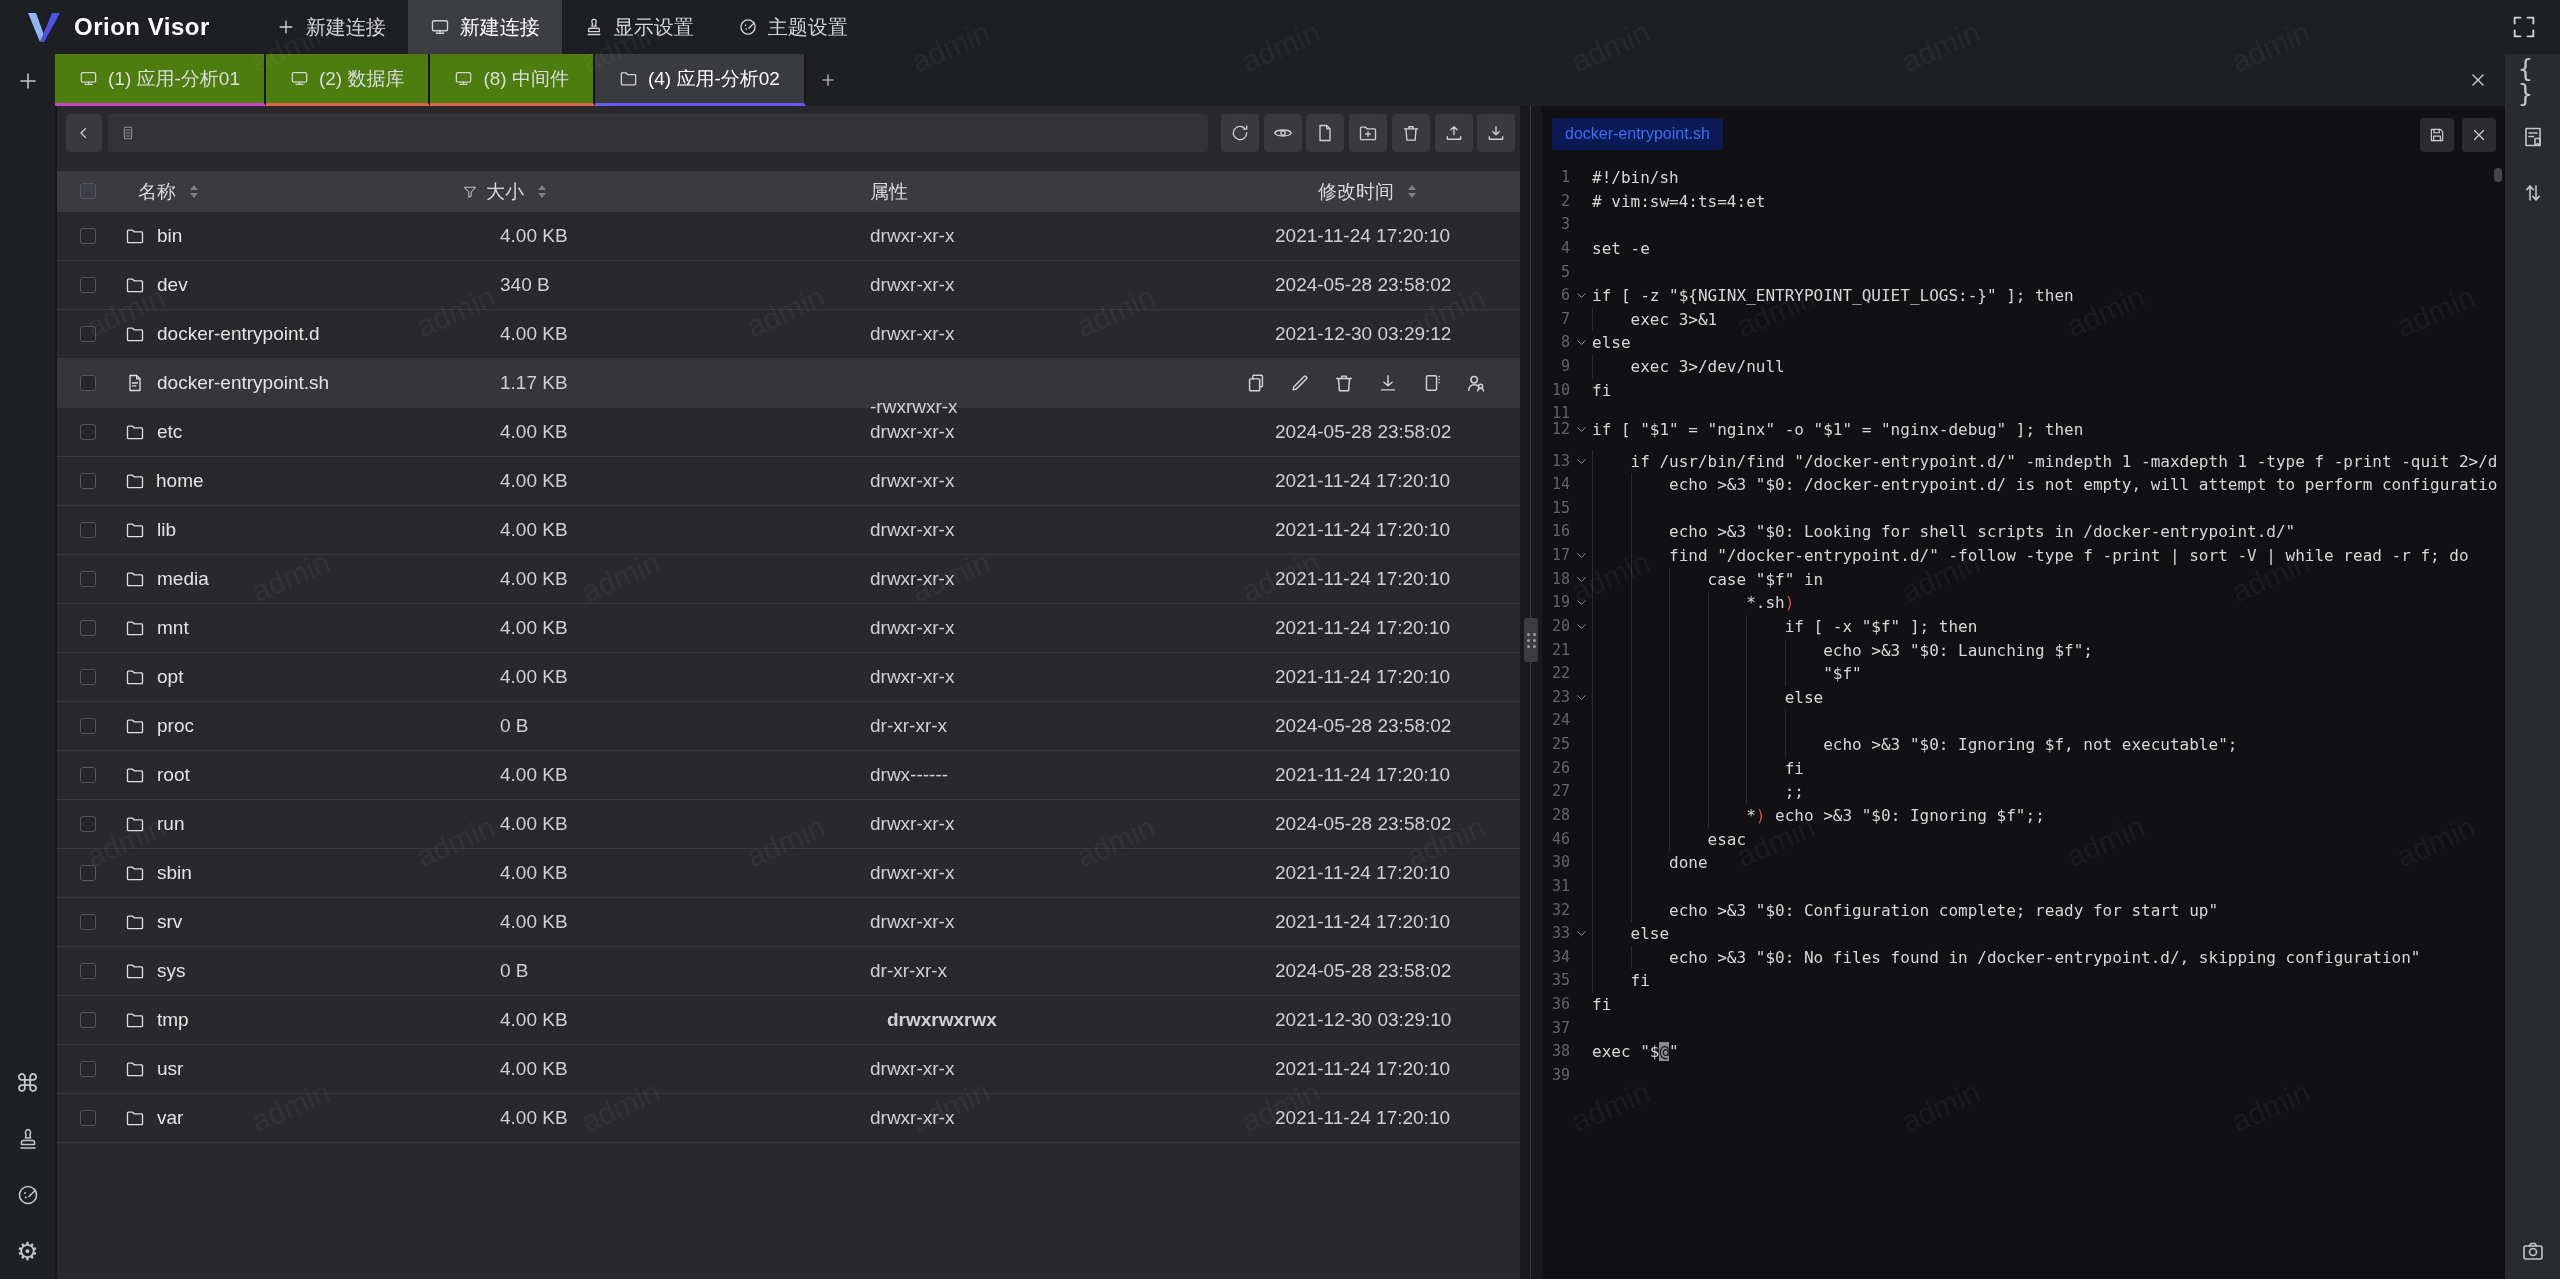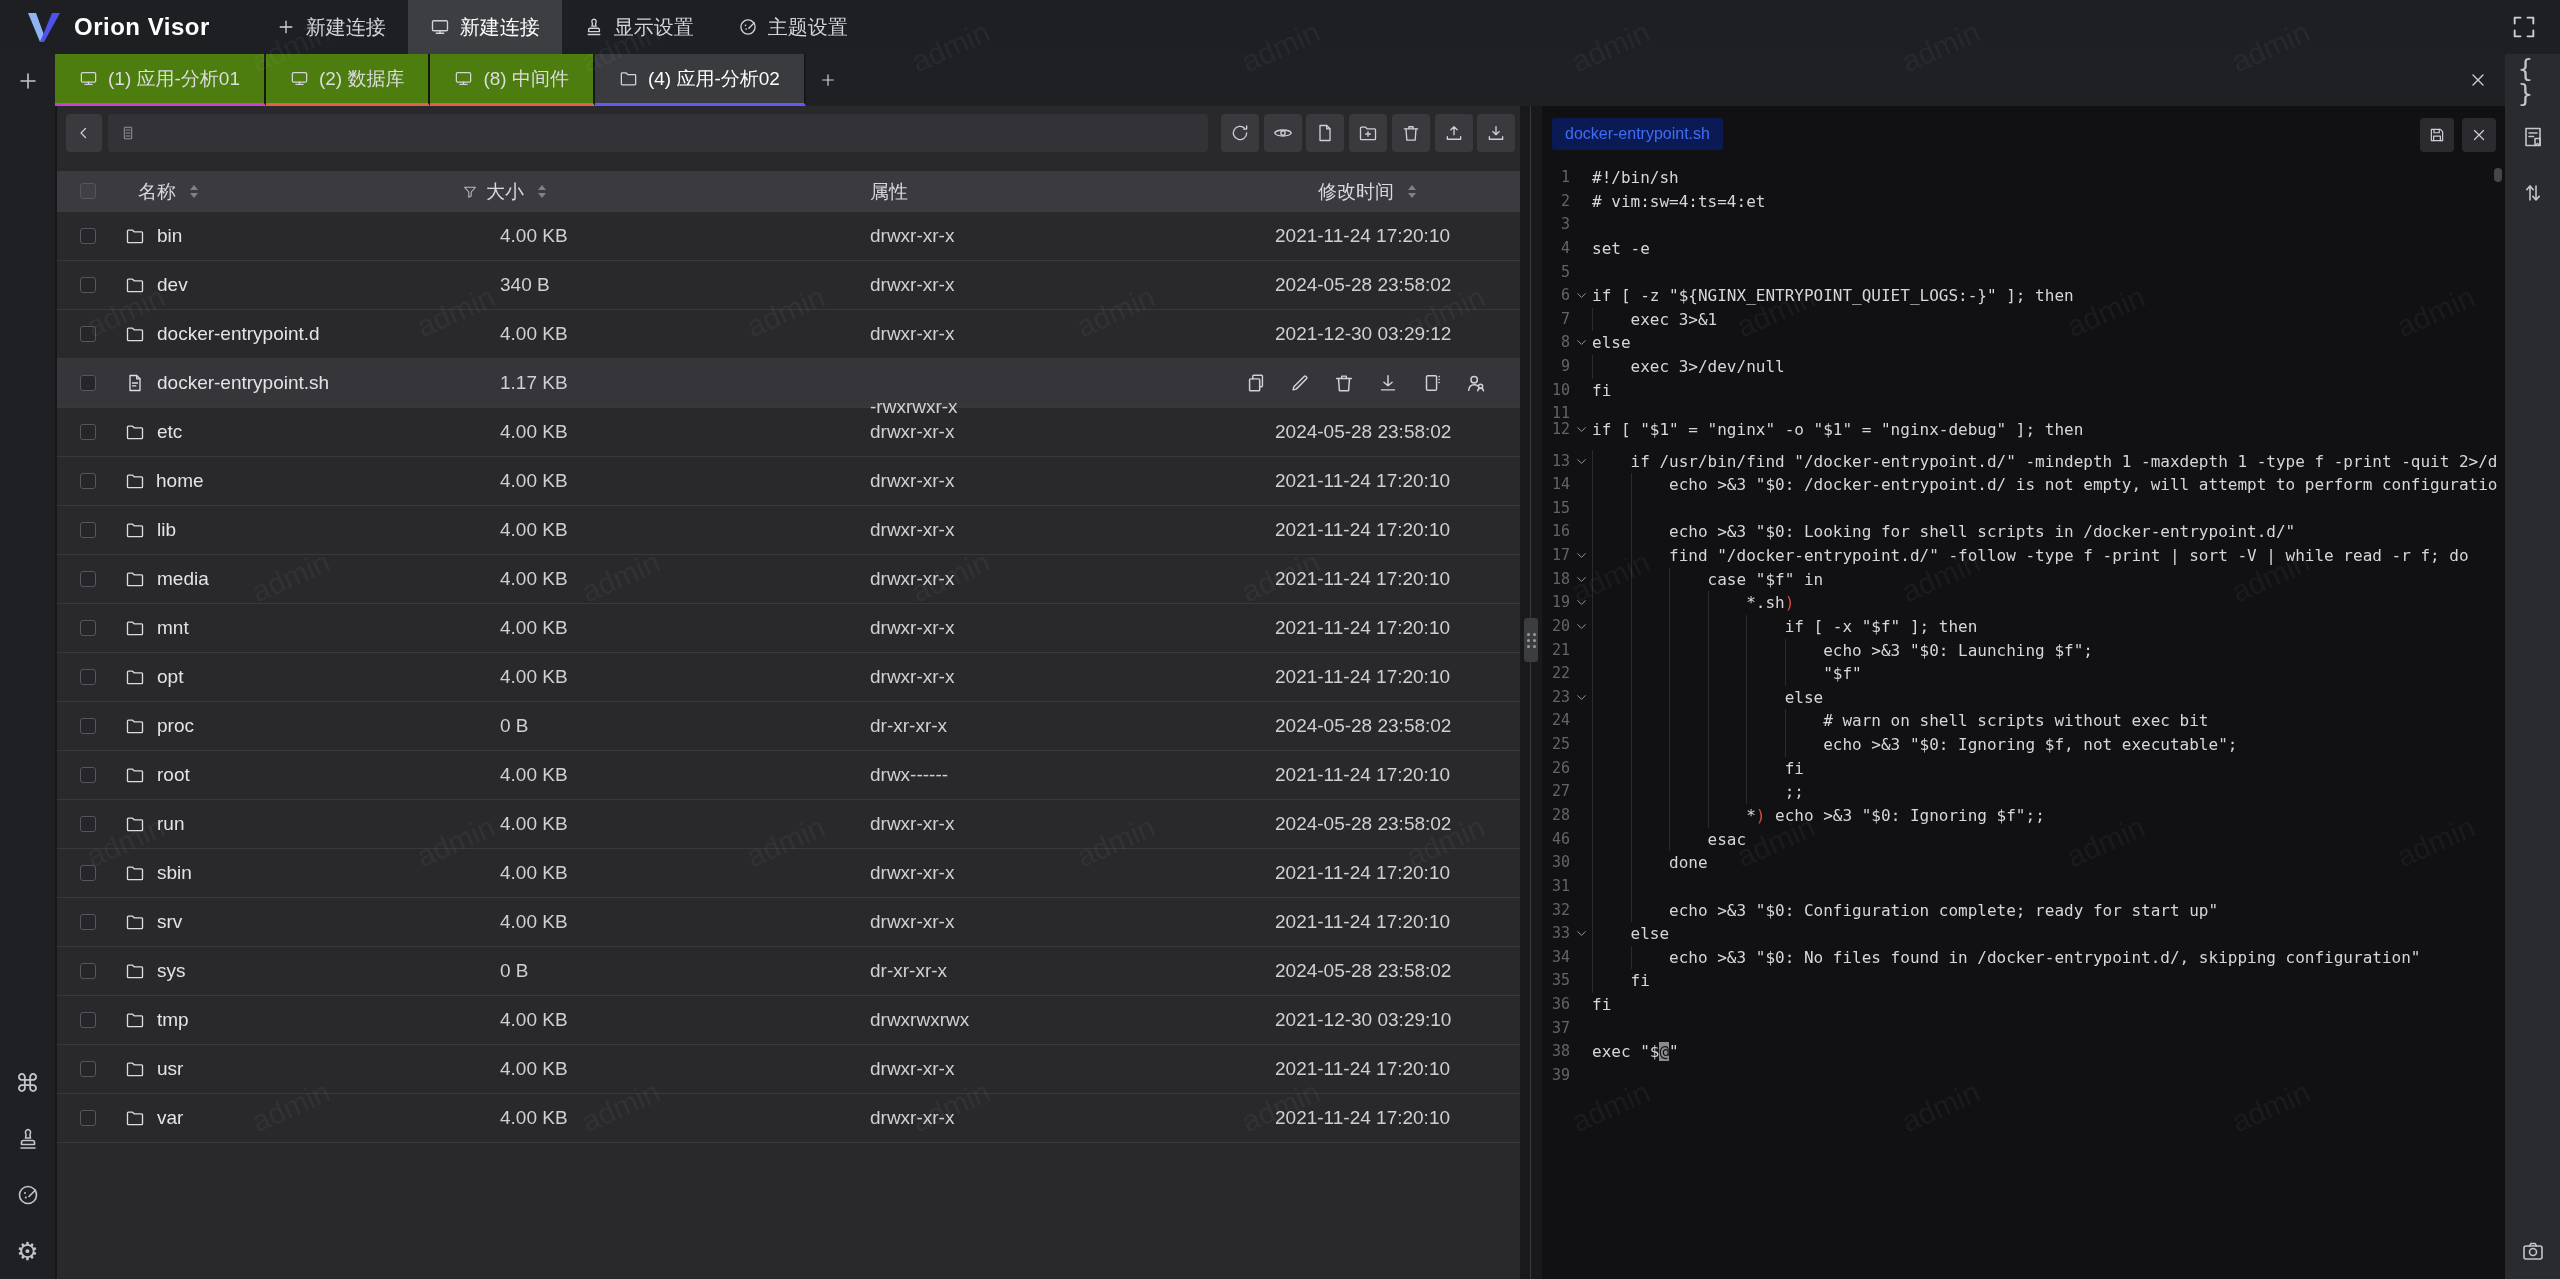--- a/index.html
+++ b/index.html
@@ -659,21 +659,21 @@
           <span class="cb" style="position: absolute; left: 23px; top: 16px;"></span>
           <span class="cell" style="left: 68px;">
             <span class="ficon">
               <svg class="svgi" viewBox="0 0 24 24">
                 <path d="M3 6a1 1 0 0 1 1-1h5l2 2h9a1 1 0 0 1 1 1v11a1 1 0 0 1-1 1H4a1 1 0 0 1-1-1z"></path>
               </svg>
             </span>
           </span>
           <span class="cell name" style="left: 100px;">tmp</span>
           <span class="cell dim" style="left: 443px;">4.00 KB</span>
-          <span class="cell dim" style="left: 813px;">drwxrwxrwx</span>
+          <span class="cell dim" style="left: 830px; font-weight: bold;">drwxrwxrwx</span>
           <span class="cell dim" style="left: 1218px;">2021-12-30 03:29:10</span>
         </div>
         <div class="frow" style="top: 833px;">
           <span class="cb" style="position: absolute; left: 23px; top: 16px;"></span>
           <span class="cell" style="left: 68px;">
             <span class="ficon">
               <svg class="svgi" viewBox="0 0 24 24">
                 <path d="M3 6a1 1 0 0 1 1-1h5l2 2h9a1 1 0 0 1 1 1v11a1 1 0 0 1-1 1H4a1 1 0 0 1-1-1z"></path>
               </svg>
             </span>
@@ -911,21 +911,20 @@
           <span class="ct"><span>                    else</span></span>
         </div>
         <div class="cl" style="top: 543.49px;">
           <i class="guide" style="left: 50px;"></i>
           <i class="guide" style="left: 88.52px;"></i>
           <i class="guide" style="left: 127.04px;"></i>
           <i class="guide" style="left: 165.56px;"></i>
           <i class="guide" style="left: 204.08px;"></i>
           <i class="guide" style="left: 242.6px;"></i>
           <span class="ln">24</span>
-          <span class="ct"><span>                        # warn on shell scripts without exec bit</span></span>
         </div>
         <div class="cl" style="top: 567.12px;">
           <i class="guide" style="left: 50px;"></i>
           <i class="guide" style="left: 88.52px;"></i>
           <i class="guide" style="left: 127.04px;"></i>
           <i class="guide" style="left: 165.56px;"></i>
           <i class="guide" style="left: 204.08px;"></i>
           <i class="guide" style="left: 242.6px;"></i>
           <span class="ln">25</span>
           <span class="ct"><span>                        echo &gt;&amp;3 "$0: Ignoring $f, not executable";</span></span>

